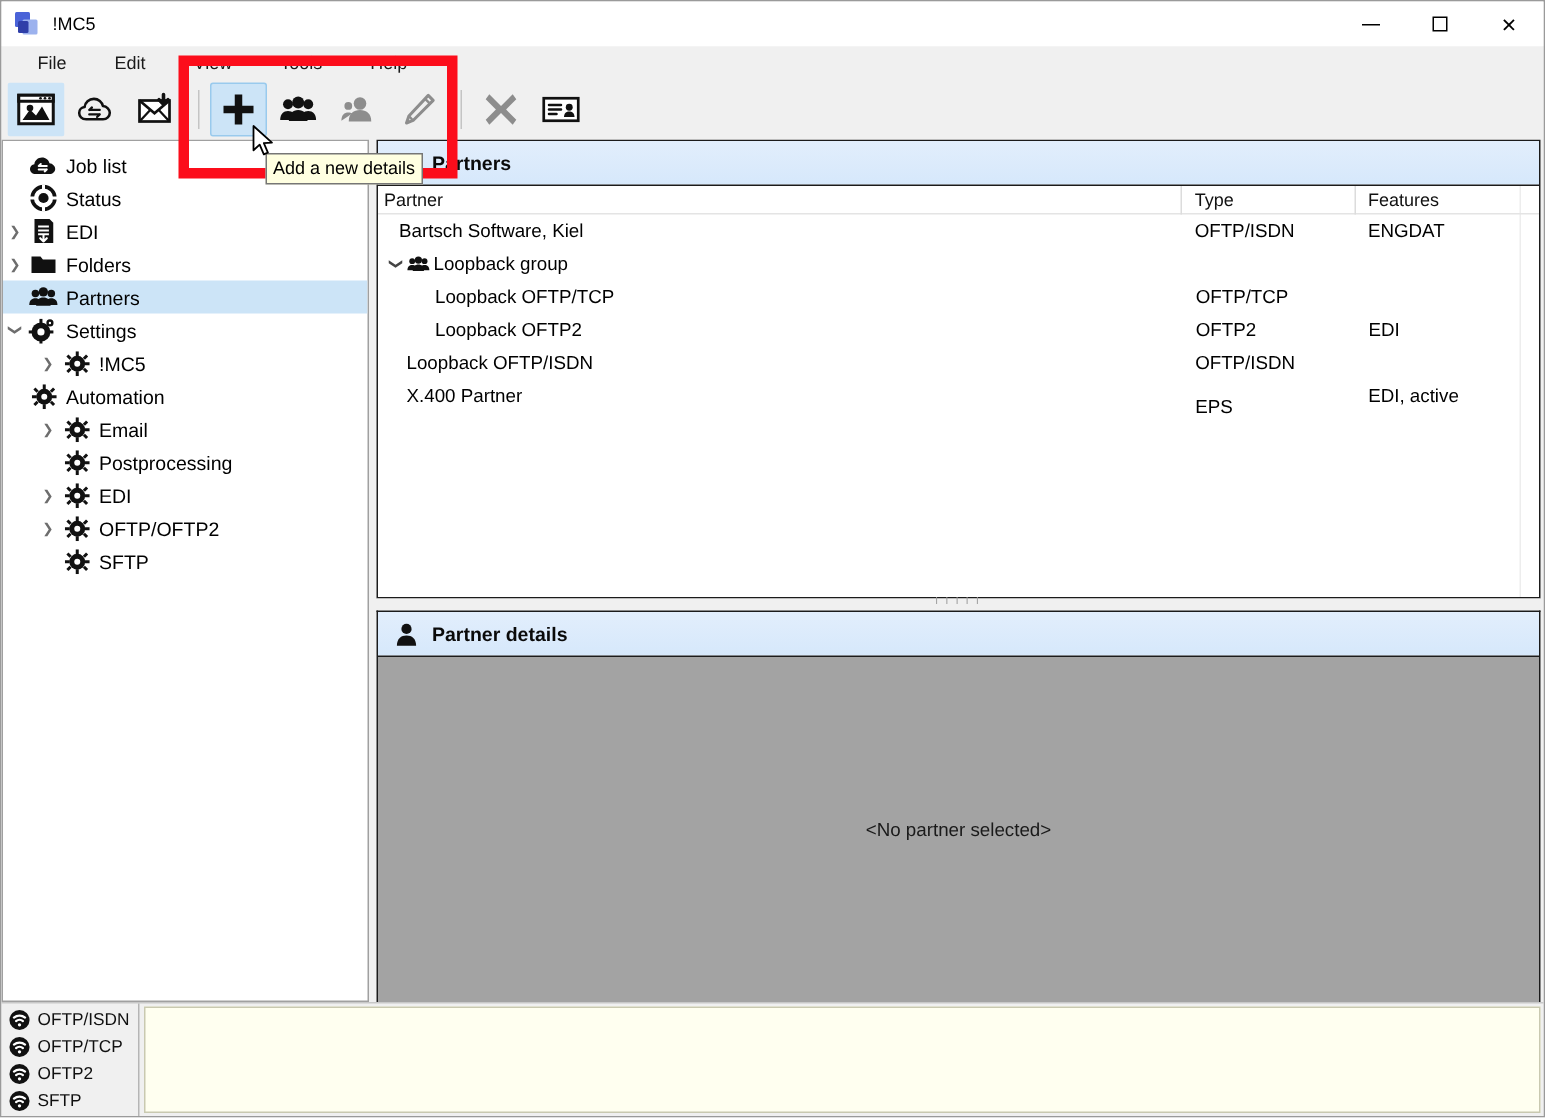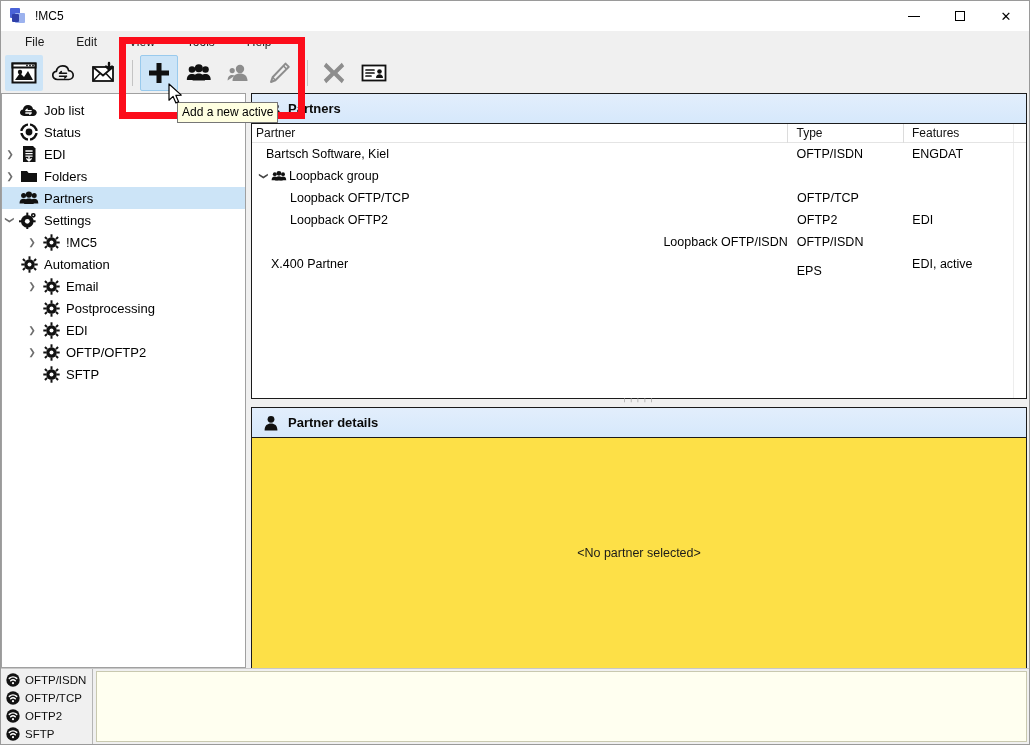--- a/index.html
+++ b/index.html
@@ -235,21 +235,21 @@
     font-size: 8px; color: #9a9a9a; letter-spacing: 2px;
     line-height: 8px;
   }
   .details {
     flex: 0 0 auto;
     display: flex;
     flex-direction: column;
   }
   .details-body {
     flex: 1 1 auto;
-    background: #fde047;
+    background: #a3a3a3;
     display: flex;
     align-items: center;
     justify-content: center;
     font-size: 12.5px;
     color: #1a1a1a;
   }
   .vscroll {
     position: absolute;
     right: 0; top: 0; bottom: 0;
     width: 13px;
@@ -766,21 +766,21 @@
 
           <div class="grow">
             <div class="gc-name" style="width:568px; padding-left:38px;">
               <span>Loopback OFTP2</span>
             </div>
             <div style="width:122px; padding-left:9px;">OFTP2</div>
             <div style="width:130px; padding-left:9px;">EDI</div>
           </div>
 
           <div class="grow">
-            <div class="gc-name" style="width:568px; padding-left:19px;justify-content:flex-end;">
+            <div class="gc-name" style="width:568px; padding-left:19px;">
               <span>Loopback OFTP/ISDN</span>
             </div>
             <div style="width:122px; padding-left:9px;">OFTP/ISDN</div>
             <div style="width:130px; padding-left:9px;"></div>
           </div>
 
           <div class="grow">
             <div class="gc-name" style="width:568px; padding-left:19px;">
               <span>X.400 Partner</span>
             </div>
@@ -863,21 +863,21 @@
         </span>
         <span>SFTP</span>
       </div>
 
     </div>
     <div class="logbox"></div>
   </div>
 
   <div class="redbox"></div>
 
-  <div class="tooltip">Add a new active</div>
+  <div class="tooltip">Add a new details</div>
 
   <div class="cursor">
     <svg width="18" height="24" viewBox="0 0 18 24">
       <path d="M1 1 L1 17.2 L5.1 13.4 L7.9 19.9 L10.6 18.7 L7.9 12.4 L13.3 12.1 Z" fill="#ffffff" stroke="#000000" stroke-width="1.2" stroke-linejoin="round"></path>
     </svg>
   </div>
 
 </div>
 
 </body></html>

